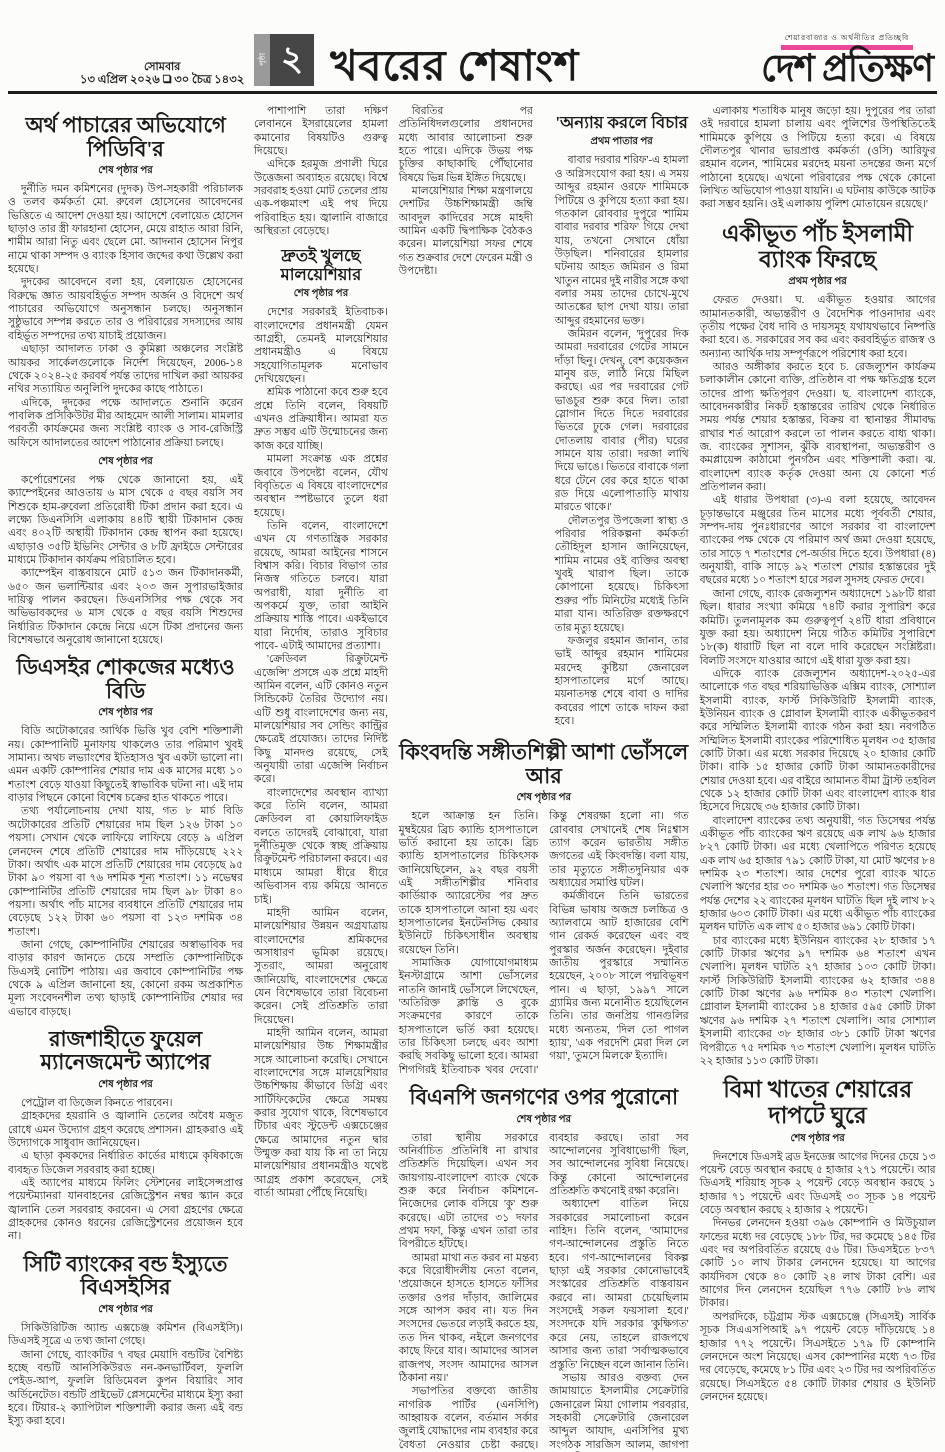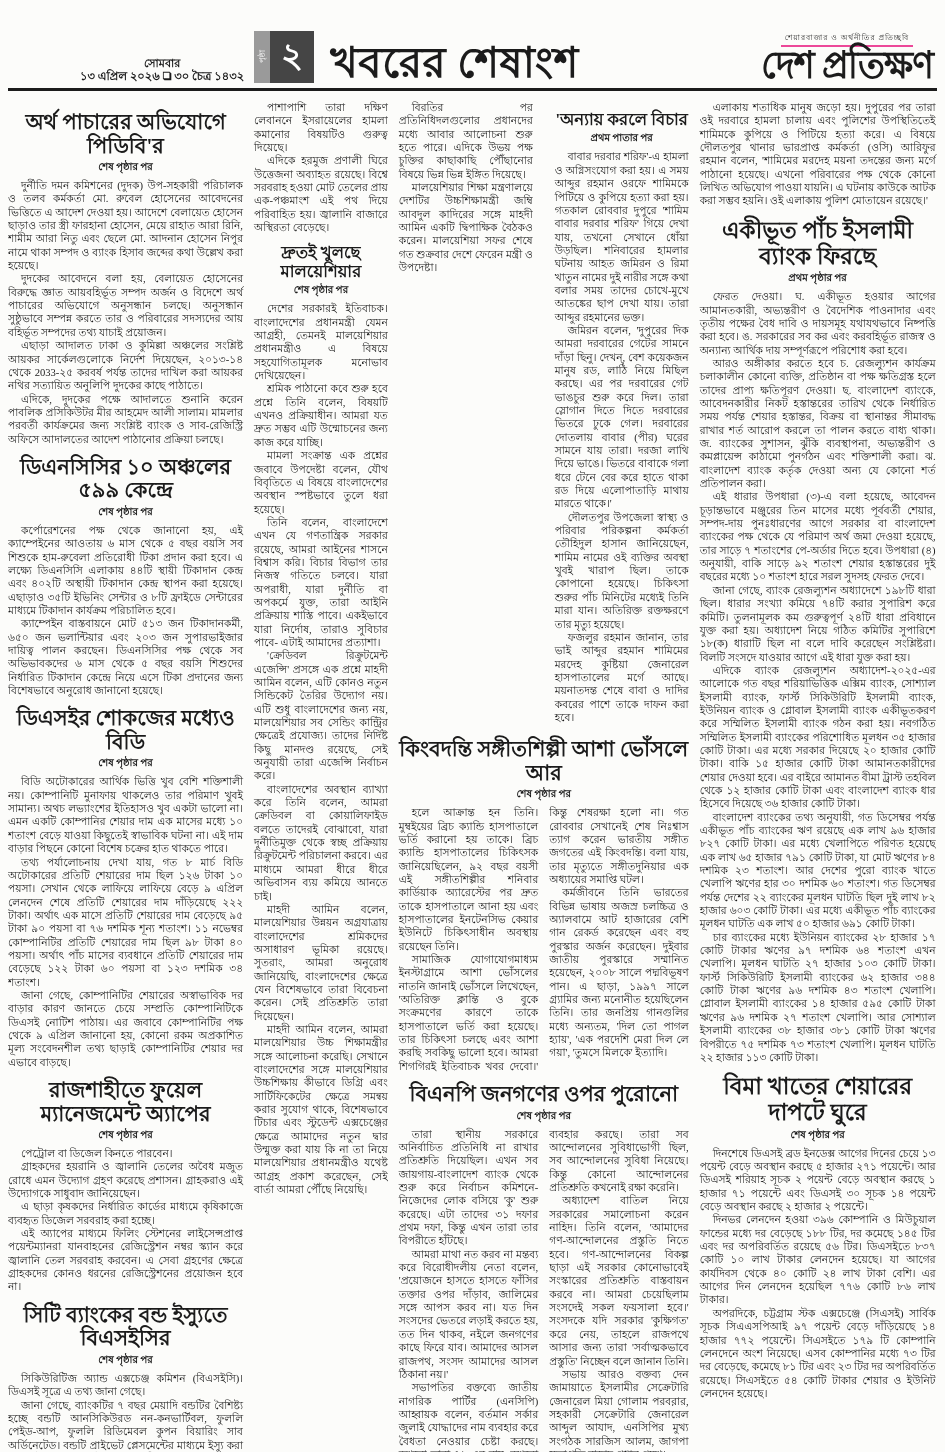--- a/index.html
+++ b/index.html
@@ -19,21 +19,21 @@
     width:16px;background:#9a9a9a;color:#fff;font-size:8px;
     writing-mode:vertical-rl;transform:rotate(180deg);
     display:flex;align-items:center;justify-content:center;
   }
   .pagebox .num{
     width:44px;background:#454545;color:#fff;font-size:34px;font-weight:700;
     display:flex;align-items:center;justify-content:center;
   }
   .section-title{font-size:42px;font-weight:800;margin:0 0 0 16px;line-height:.9;letter-spacing:.5px;}
   .brand{margin-left:auto;text-align:center;margin-right:4px;}
-  .brand .tagline{font-size:7.5px;letter-spacing:1px;border-bottom:2px solid #ec4899;display:inline-block;padding:0 4px 1px;}
+  .brand .tagline{font-size:7.5px;letter-spacing:1px;border-bottom:5px solid #ec4899;display:inline-block;padding:0 4px 1px;}
   .brand .name{font-size:36px;font-weight:900;line-height:1;letter-spacing:-1px;transform:scaleY(1.05);}
   .rule{border-top:3px solid #1c1c1c;margin-bottom:10px;}
   
   main{display:flex;gap:11px;align-items:flex-start;height:1352px;overflow:hidden;}
   .block-left{flex:0 0 25.3%;}
   .col-single{flex:0 0 14.4%;}
   .mid-wrap{flex:0 0 31.2%;}
   .block-right{flex:0 0 25.4%;}
   .story{margin-bottom:4px;}
   h2.headline{font-weight:800;text-align:center;margin:10px 0 1px;line-height:1.12;}
@@ -73,26 +73,25 @@
 
   <main>
 
     <section class="block-left">
       <article class="story">
         <h2 class="headline hl-lg">অর্থ পাচারের অভিযোগে পিডিবি'র</h2>
         <div class="kicker">শেষ পৃষ্ঠার পর</div>
         <div class="body">
             <p class="para">দুর্নীতি দমন কমিশনের (দুদক) উপ-সহকারী পরিচালক ও তলব কর্মকর্তা মো. রুবেল হোসেনের আবেদনের ভিত্তিতে এ আদেশ দেওয়া হয়। আদেশে বেলায়েত হোসেন ছাড়াও তার স্ত্রী ফারহানা হোসেন, মেয়ে রাহাত আরা রিনি, শামীম আরা নিতু এবং ছেলে মো. আদনান হোসেন নিপুর নামে থাকা সম্পদ ও ব্যাংক হিসাব জব্দের কথা উল্লেখ করা হয়েছে।</p>
             <p class="para">দুদকের আবেদনে বলা হয়, বেলায়েত হোসেনের বিরুদ্ধে জ্ঞাত আয়বহির্ভূত সম্পদ অর্জন ও বিদেশে অর্থ পাচারের অভিযোগে অনুসন্ধান চলছে। অনুসন্ধান সুষ্ঠুভাবে সম্পন্ন করতে তার ও পরিবারের সদস্যদের আয় বহির্ভূত সম্পদের তথ্য যাচাই প্রয়োজন।</p>
-            <p class="para">এছাড়া আদালত ঢাকা ও কুমিল্লা অঞ্চলের সংশ্লিষ্ট আয়কর সার্কেলগুলোকে নির্দেশ দিয়েছেন, ২০১৩-১৪ থেকে 2033-২৫ করবর্ষ পর্যন্ত তাদের দাখিল করা আয়কর নথির সত্যায়িত অনুলিপি দুদকের কাছে পাঠাতে।</p>
+            <p class="para">এছাড়া আদালত ঢাকা ও কুমিল্লা অঞ্চলের সংশ্লিষ্ট আয়কর সার্কেলগুলোকে নির্দেশ দিয়েছেন, 2006-১৪ থেকে ২০২৪-২৫ করবর্ষ পর্যন্ত তাদের দাখিল করা আয়কর নথির সত্যায়িত অনুলিপি দুদকের কাছে পাঠাতে।</p>
             <p class="para">এদিকে, দুদকের পক্ষে আদালতে শুনানি করেন পাবলিক প্রসিকিউটর মীর আহমেদ আলী সালাম। মামলার পরবর্তী কার্যক্রমের জন্য সংশ্লিষ্ট ব্যাংক ও সাব-রেজিস্ট্রি অফিসে আদালতের আদেশ পাঠানোর প্রক্রিয়া চলছে।</p>
           </div>
       </article>
       <article class="story">
-        <h2 class="headline hl-lg">ডিএনসিসির ১০ অঞ্চলের ৫৯৯ কেন্দ্রে</h2>
         <div class="kicker">শেষ পৃষ্ঠার পর</div>
         <div class="body">
             <p class="para">কর্পোরেশনের পক্ষ থেকে জানানো হয়, এই ক্যাম্পেইনের আওতায় ৬ মাস থেকে ৫ বছর বয়সি সব শিশুকে হাম-রুবেলা প্রতিরোধী টিকা প্রদান করা হবে। এ লক্ষ্যে ডিএনসিসি এলাকায় ৪৪টি স্থায়ী টিকাদান কেন্দ্র এবং ৪০২টি অস্থায়ী টিকাদান কেন্দ্র স্থাপন করা হয়েছে। এছাড়াও ৩৫টি ইভিনিং সেন্টার ও ৮টি ফ্রাইডে সেন্টারের মাধ্যমে টিকাদান কার্যক্রম পরিচালিত হবে।</p>
             <p class="para">ক্যাম্পেইন বাস্তবায়নে মোট ৫১৩ জন টিকাদানকর্মী, ৬৫০ জন ভলান্টিয়ার এবং ২০৩ জন সুপারভাইজার দায়িত্ব পালন করছেন। ডিএনসিসির পক্ষ থেকে সব অভিভাবকদের ৬ মাস থেকে ৫ বছর বয়সি শিশুদের নির্ধারিত টিকাদান কেন্দ্রে নিয়ে এসে টিকা প্রদানের জন্য বিশেষভাবে অনুরোধ জানানো হয়েছে।</p>
           </div>
       </article>
       <article class="story">
         <h2 class="headline hl-lg">ডিএসইর শোকজের মধ্যেও বিডি</h2>
         <div class="kicker">শেষ পৃষ্ঠার পর</div>
         <div class="body">

